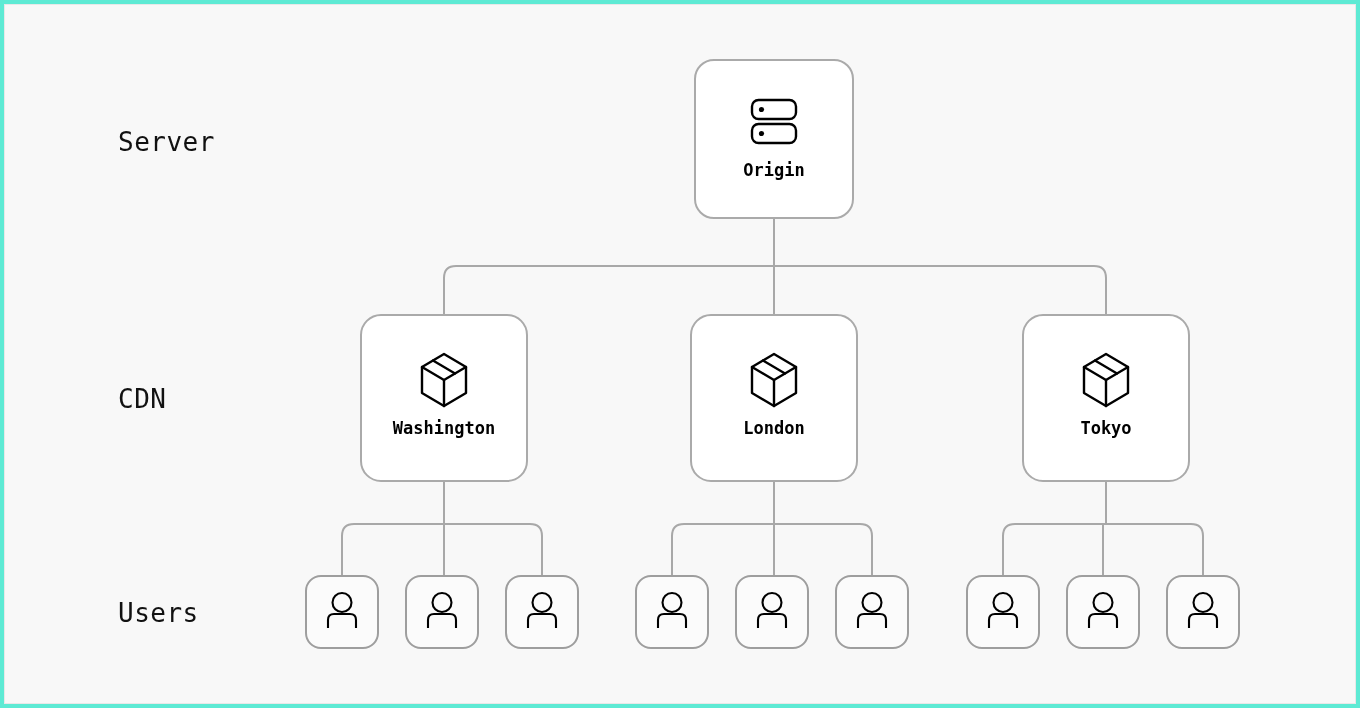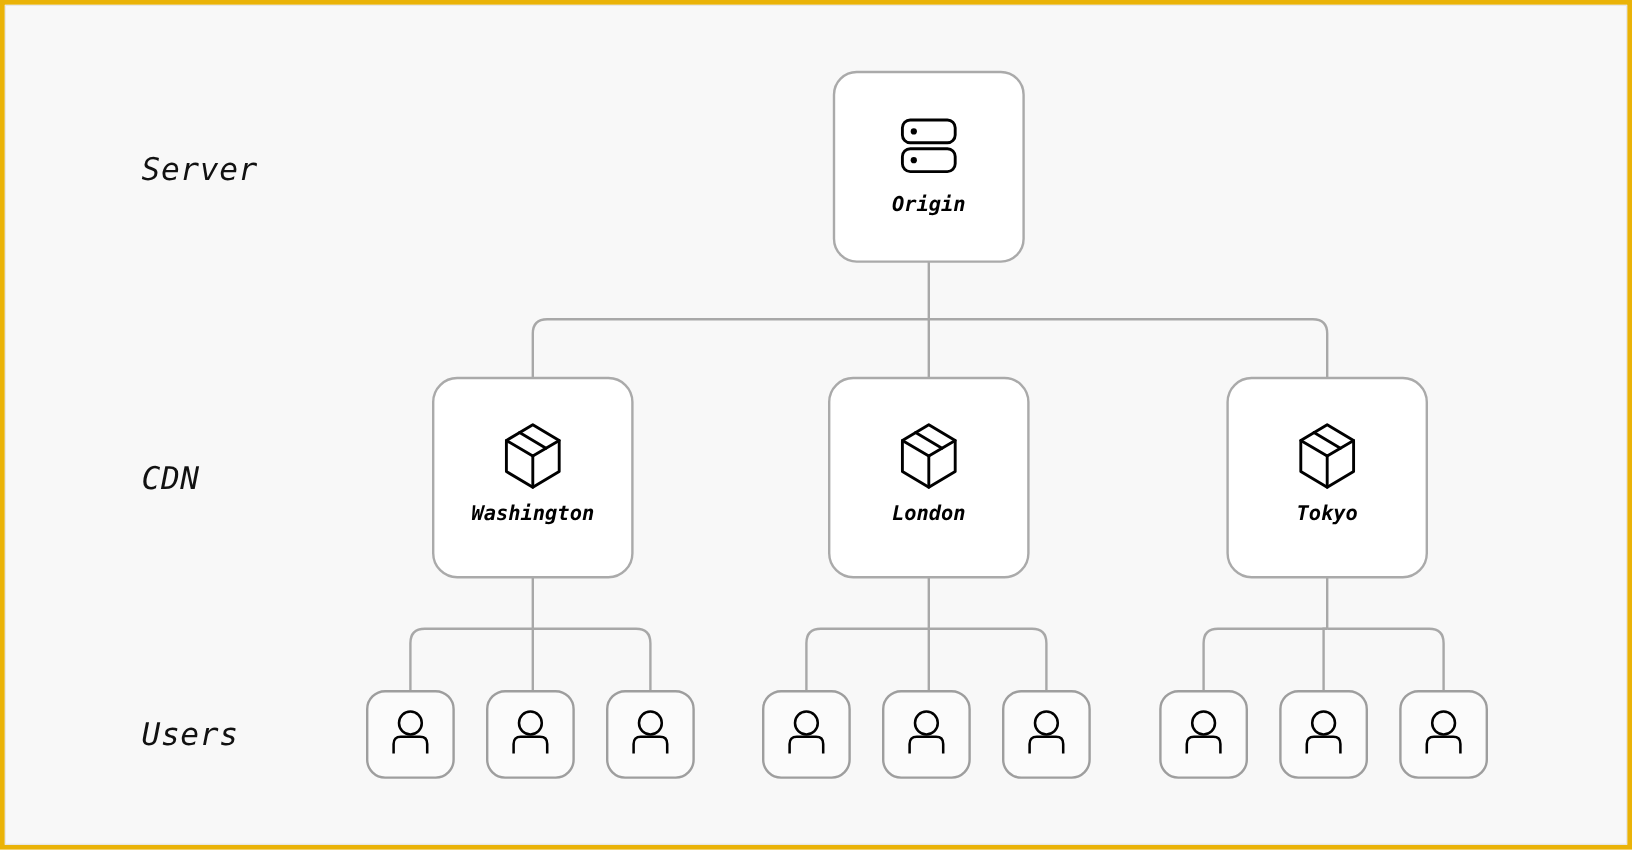--- a/index.html
+++ b/index.html
@@ -11,23 +11,22 @@
   body {
     width: 1360px;
     height: 708px;
     overflow: hidden;
     font-family: "DejaVu Sans Mono", "Liberation Mono", monospace;
   }
   #diagram-root {
     position: relative;
     width: 1360px;
     height: 708px;
-    background: #eab308;
+    background: #5eead4;
     box-sizing: border-box;
-    font-style: italic;
   }
   .canvas-frame {
     position: absolute;
     left: 4px;
     top: 4px;
     width: 1352px;
     height: 700px;
     box-sizing: border-box;
     background: #f8f8f8;
     border: 1px solid #e8e8e8;

